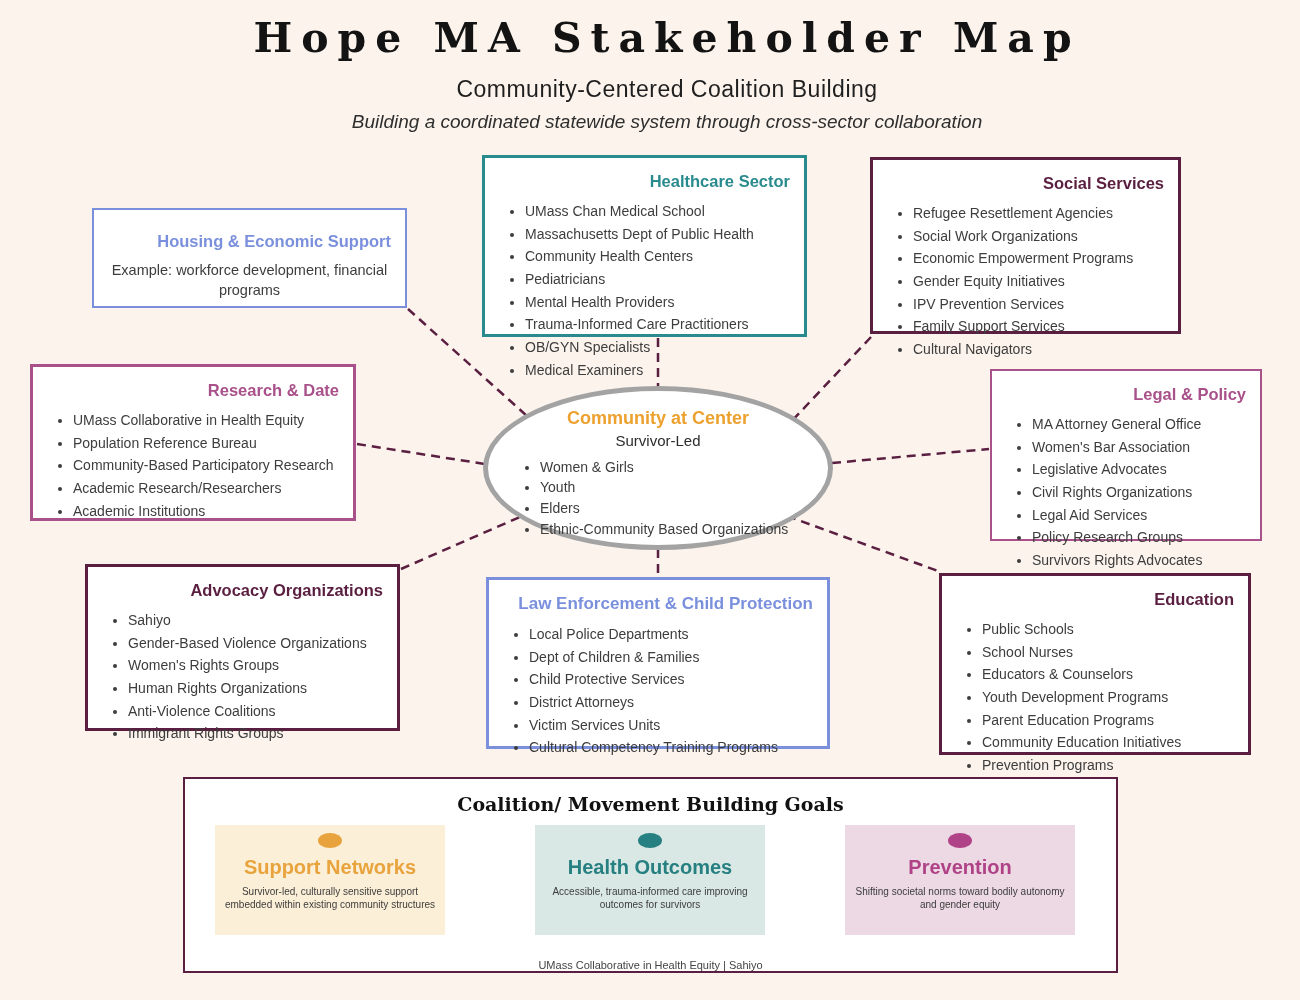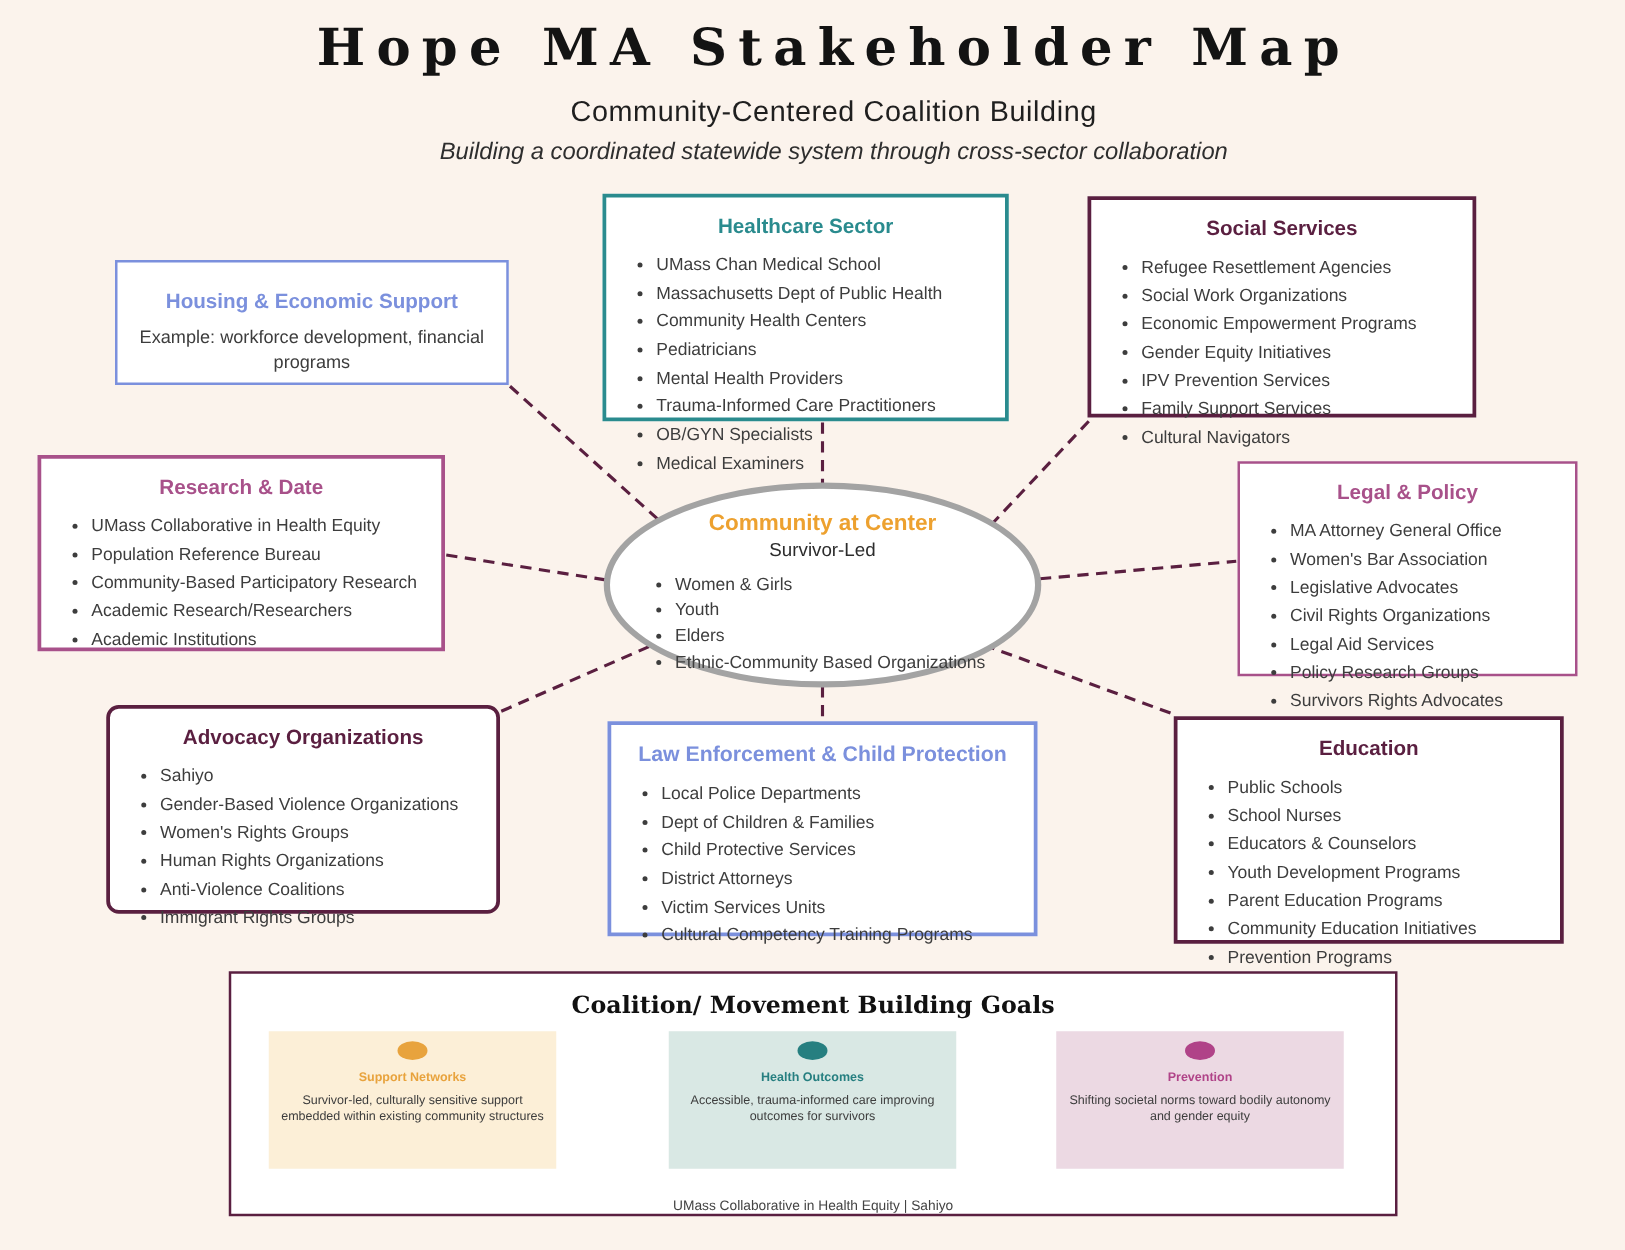--- a/index.html
+++ b/index.html
@@ -29,41 +29,41 @@
   svg.connectors { position: absolute; inset: 0; pointer-events: none; }
   svg.connectors line { stroke: #5a1f40; stroke-width: 2.5; stroke-dasharray: 9 6; }
 
   
   .box {
     position: absolute;
     background: #ffffff;
     border: 3px solid #5a1f40;
     padding: 10px 14px 10px 14px;
   }
-  .box-title { text-align: center; font-weight: bold; font-size: 16.5px; margin: 4px 0 9px 0; }
+  .box-title { text-align: right; font-weight: bold; font-size: 16.5px; margin: 4px 0 9px 0; }
   .box ul { list-style: disc; margin-left: 26px; font-size: 14px; line-height: 1.32; color: #3d3d3d; }
   .box ul li { padding: 2.1px 0; }
 
   .box-housing    { left: 92px;  top: 208px; width: 315px; height: 100px; border-color: #7b90dd; border-width: 2.5px; }
   .box-housing .box-title { color: #7b90dd; margin-top: 12px; }
   .box-housing .box-note  { text-align: center; font-size: 14.5px; color: #3d3d3d; line-height: 1.4; }
 
   .box-healthcare { left: 482px; top: 155px; width: 325px; height: 182px; border-color: #2a8b8e; }
   .box-healthcare .box-title { color: #2a8b8e; }
 
   .box-social     { left: 870px; top: 157px; width: 311px; height: 177px; border-color: #5a1f40; }
   .box-social .box-title { color: #5a1f40; }
 
   .box-research   { left: 30px;  top: 364px; width: 326px; height: 157px; border-color: #a8518a; }
   .box-research .box-title { color: #a8518a; }
 
   .box-legal      { left: 990px; top: 369px; width: 272px; height: 172px; border-color: #a8518a; border-width: 2px; }
   .box-legal .box-title { color: #a8518a; }
 
-  .box-advocacy   { left: 85px;  top: 564px; width: 315px; height: 167px; border-color: #5a1f40; border-radius: 10px; }
+  .box-advocacy   { left: 85px;  top: 564px; width: 315px; height: 167px; border-color: #5a1f40; }
   .box-advocacy .box-title { color: #5a1f40; }
 
   .box-law        { left: 486px; top: 577px; width: 344px; height: 172px; border-color: #7b90dd; }
   .box-law .box-title { color: #7b90dd; font-size: 17px; }
 
   .box-education  { left: 939px; top: 573px; width: 312px; height: 182px; border-color: #5a1f40; }
   .box-education .box-title { color: #5a1f40; }
 
   
   .center-ellipse {
@@ -106,21 +106,21 @@
   }
   .goal-card {
     position: absolute;
     top: 46px;
     width: 230px;
     height: 110px;
     text-align: center;
     padding-top: 8px;
   }
   .goal-card .dot { display: inline-block; width: 24px; height: 15px; border-radius: 50%; }
-  .goal-card .goal-name { font-weight: bold; font-size: 10px; margin-top: 4px; }
+  .goal-card .goal-name { font-weight: bold; font-size: 20px; margin-top: 4px; }
   .goal-card .goal-text { font-size: 10px; color: #3d3d3d; line-height: 1.33; margin: 6px 8px 0 8px; }
 
   .goal-support { left: 30px;  background: #fcefd7; }
   .goal-support .dot { background: #e8a33d; }
   .goal-support .goal-name { color: #e8a33d; }
 
   .goal-health  { left: 350px; background: #d9e8e4; }
   .goal-health .dot { background: #267f80; }
   .goal-health .goal-name { color: #267f80; }
 

